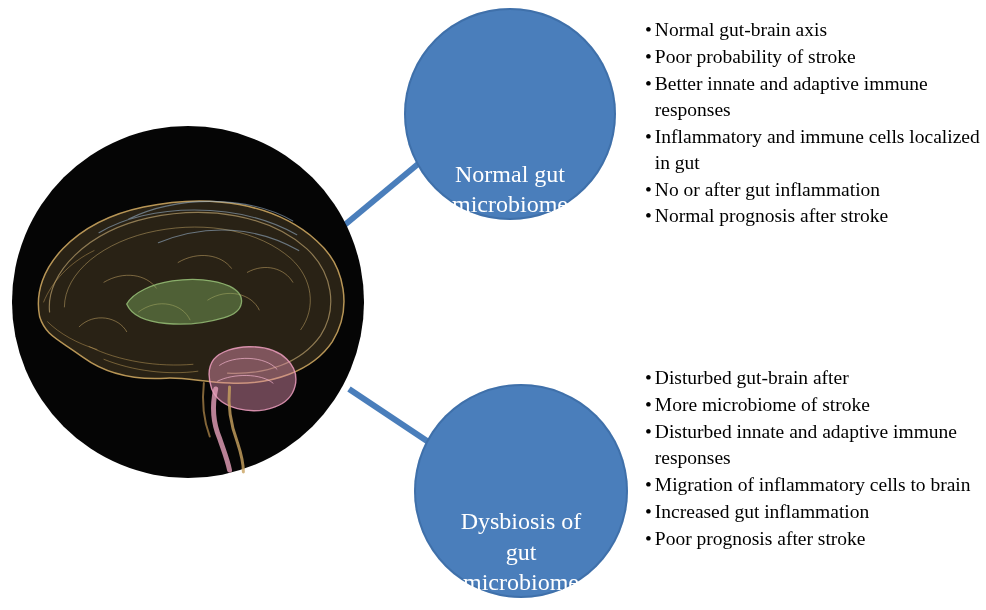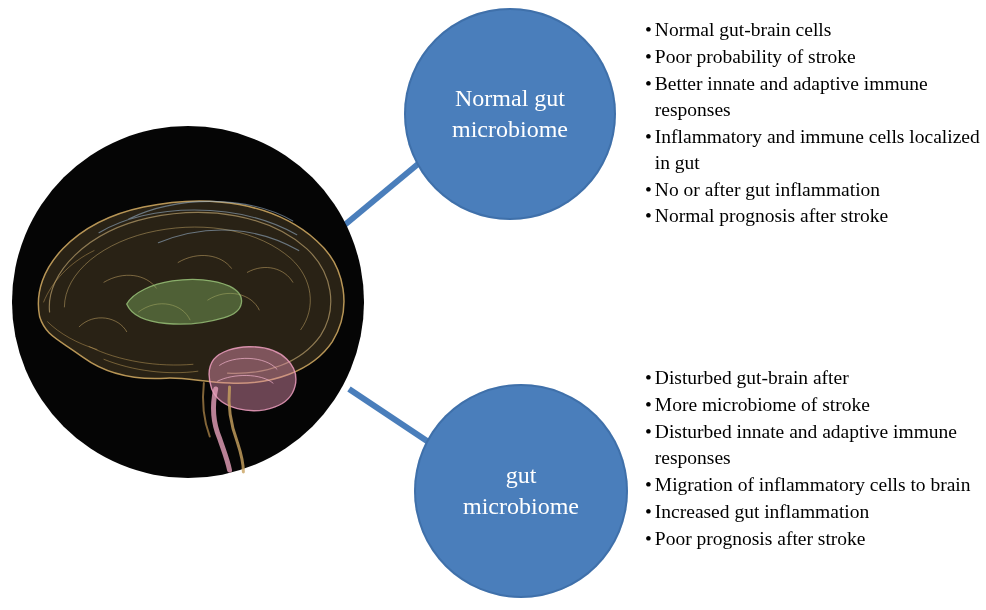--- a/index.html
+++ b/index.html
@@ -28,21 +28,21 @@
   }
 
   .node-circle {
     position: absolute;
     border-radius: 50%;
     background: #4a7ebb;
     box-shadow: inset 0 0 0 2px rgba(30,70,120,0.25);
     color: #ffffff;
     display: flex;
     flex-direction: column;
-    justify-content: center;
+    justify-content: flex-end;
     align-items: center;
     text-align: center;
     font-size: 24px;
     line-height: 1.28;
   }
   .node-top    { left: 404px; top: 8px;   width: 212px; height: 212px; }
   .node-bottom { left: 414px; top: 384px; width: 214px; height: 214px; }
 
   .bullet-list {
     position: absolute;
@@ -107,28 +107,29 @@
       </g>
     </svg>
   </div>
 
   <div class="node-circle node-top">
     <div>Normal gut</div>
     <div>microbiome</div>
   </div>
 
   <div class="node-circle node-bottom">
+    <div>Dysbiosis of</div>
     <div>gut</div>
     <div>microbiome</div>
   </div>
 
   <ul class="bullet-list list-top">
     <li>
       <span class="bullet-marker">•</span>
-      <span class="bullet-text">Normal gut-brain cells</span>
+      <span class="bullet-text">Normal gut-brain axis</span>
     </li>
     <li>
       <span class="bullet-marker">•</span>
       <span class="bullet-text">Poor probability of stroke</span>
     </li>
     <li>
       <span class="bullet-marker">•</span>
       <span class="bullet-text">Better innate and adaptive immune responses</span>
     </li>
     <li>

